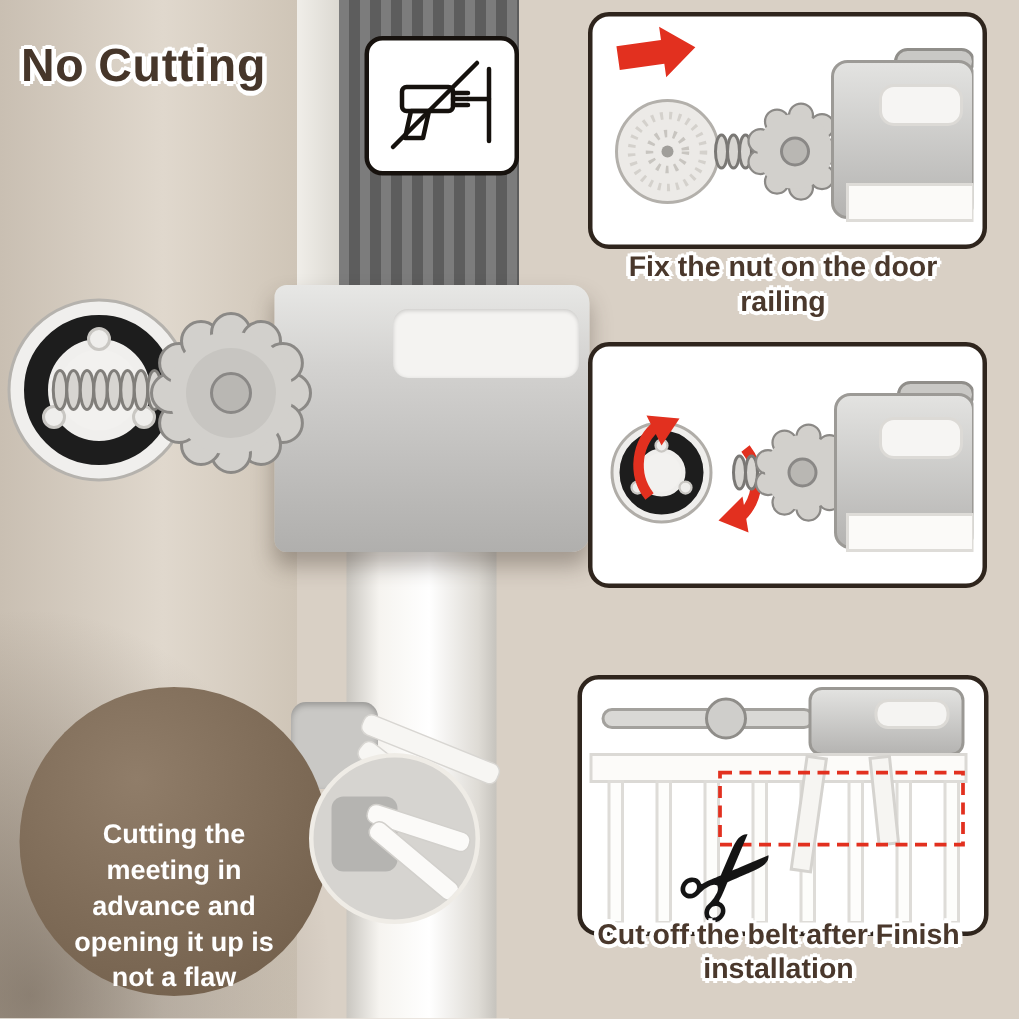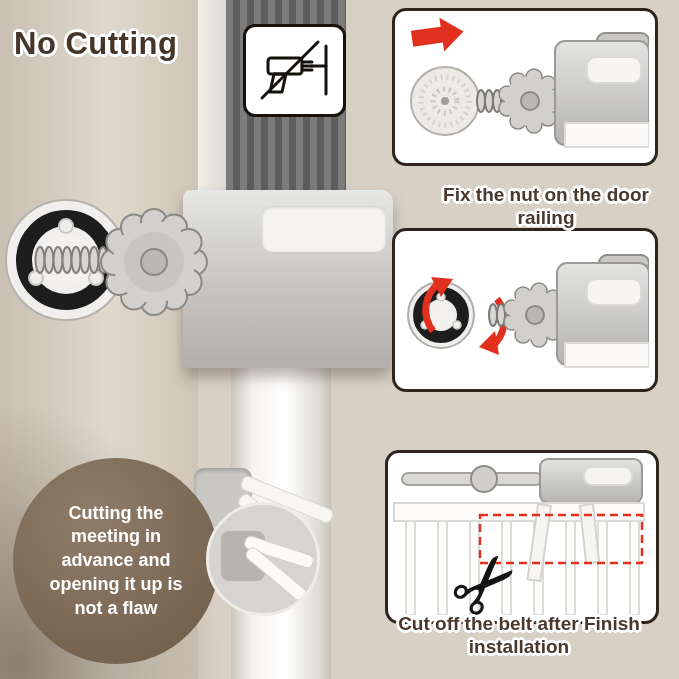--- a/index.html
+++ b/index.html
@@ -41,28 +41,28 @@
            -3px 0 0 #fff,3px 0 0 #fff,0 3px 0 #fff,0 -3px 0 #fff;}
   .nodrill{left:243px;top:24px;width:97px;height:87px;background:#fff;z-index:7;
          border:3px solid #17120e;border-radius:12px;display:flex;align-items:center;justify-content:center;}
 
   
   .panel{background:#fff;border:3px solid #2f251d;border-radius:14px;overflow:hidden;z-index:6;}
   .panel1{left:392px;top:8px;width:260px;height:152px;}
   .panel2{left:392px;top:228px;width:260px;height:158px;}
   .panel3{left:385px;top:450px;width:268px;height:168px;}
   .caption{font-size:19px;font-weight:bold;color:#4a382c;text-align:center;line-height:1.22;z-index:7;}
-  .cap1{left:412px;top:167px;width:268px;margin-top:16px;}
+  .cap1{left:388px;top:167px;width:268px;}
   .cap2{left:388px;top:393px;width:268px;}
   .cap3{left:383px;top:612px;width:272px;}
 
   
   .note-circle{left:13px;top:458px;width:206px;height:206px;border-radius:50%;z-index:7;
          background:radial-gradient(circle at 38% 30%,#907d69,#6e5b47);
-         display:flex;align-items:center;justify-content:center;}
+         display:flex;align-items:flex-end;justify-content:center;}
   .note-text{width:160px;text-align:center;color:#fff;font-weight:bold;font-size:18px;line-height:1.32;}
   .inset{left:206px;top:502px;width:108px;height:108px;border-radius:50%;z-index:8;
          border:3px solid #efece6;background:#d6d4d0;overflow:hidden;}
   .in-bracket{left:12px;top:26px;width:44px;height:50px;border-radius:8px;background:#b5b4b1;}
   .in-strap{height:12px;background:#fbfaf8;border:1px solid #d2d0cc;border-radius:6px;}
   .in-s1{left:34px;top:40px;width:70px;transform:rotate(18deg);}
   .in-s2{left:30px;top:62px;width:72px;transform:rotate(40deg);}
 </style>
 </head>
 <body>

